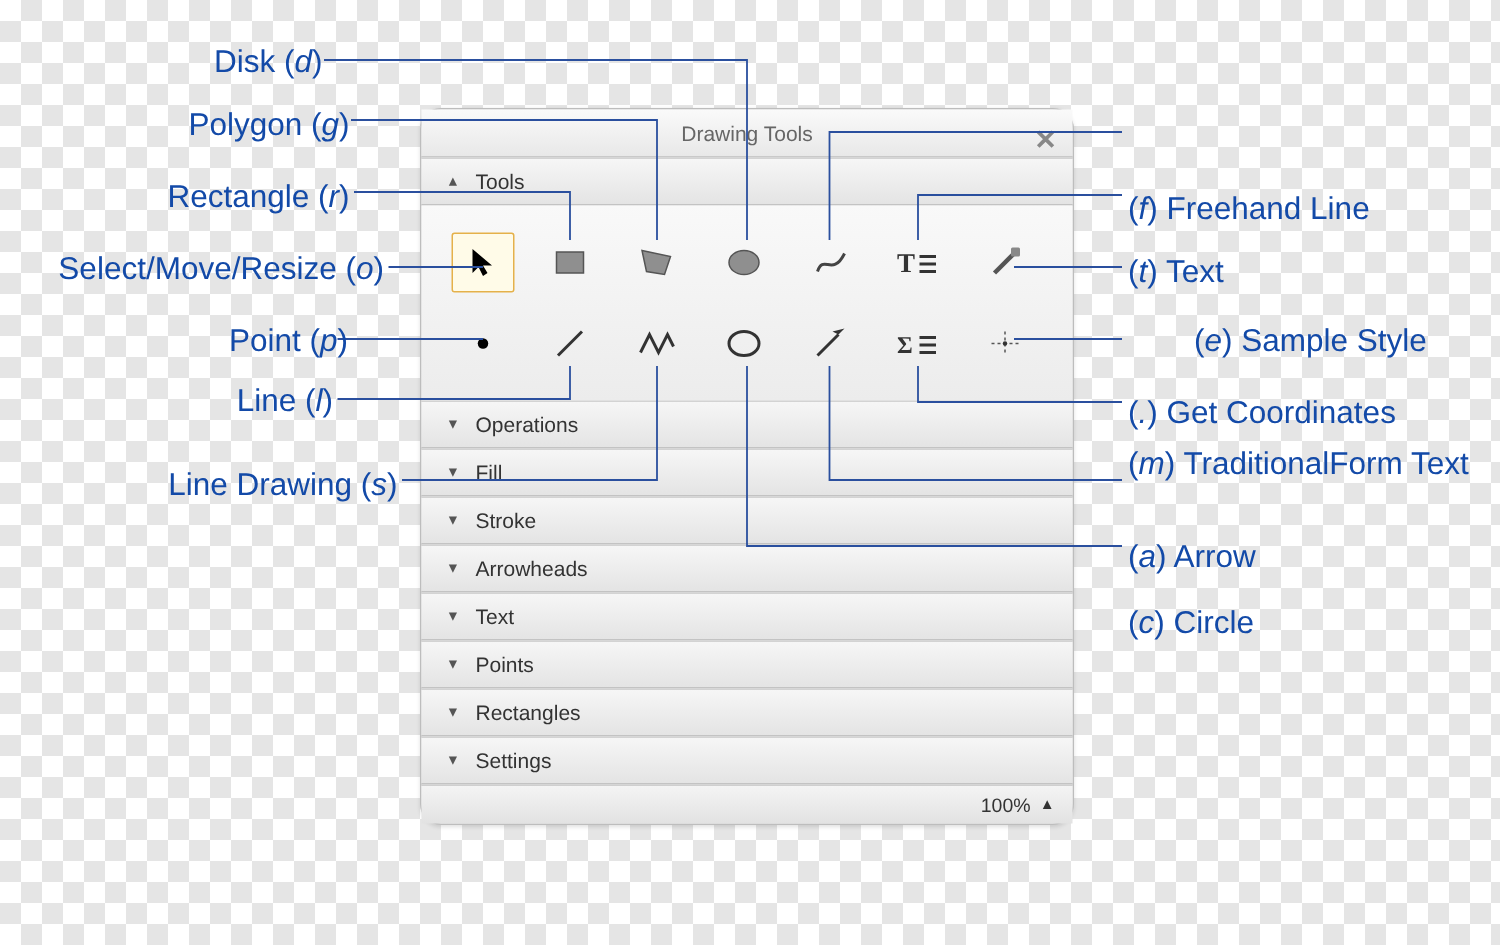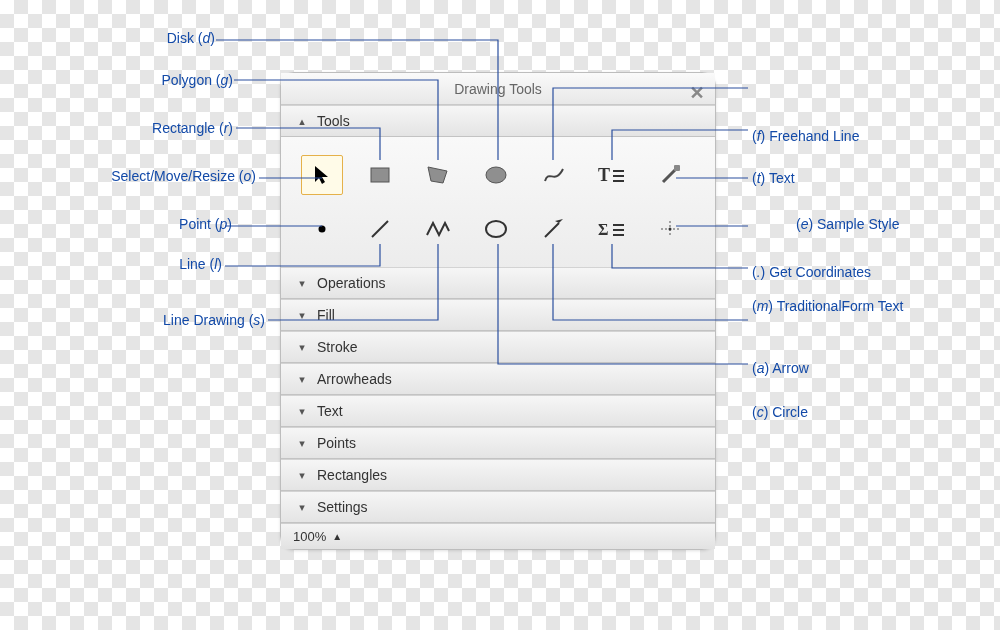--- a/index.html
+++ b/index.html
@@ -93,32 +93,33 @@
   .tool.selected {
     background: #fffbe8;
     border: 1px solid #e5b14a;
   }
   .footer {
     background: linear-gradient(#f4f4f4,#e2e2e2);
     border-top: 1px solid #cfcfcf;
     height: 26px;
     line-height: 26px;
     display: flex;
+    justify-content: flex-end;
     align-items: center;
     padding: 0 12px;
     font-size: 13px;
     color: #333;
     gap: 6px;
   }
 
   
   .callout {
     position: absolute;
     color: #134aa8;
-    font-size: 14px;
+    font-size: 21px;
     white-space: nowrap;
   }
   .callout .key { font-style: italic; }
   .callout-left { text-align: right; }
   .callout-right { text-align: left; margin-top: 48px; }
 
   svg.conn {
     position: absolute;
     left: 0;
     top: 0;

